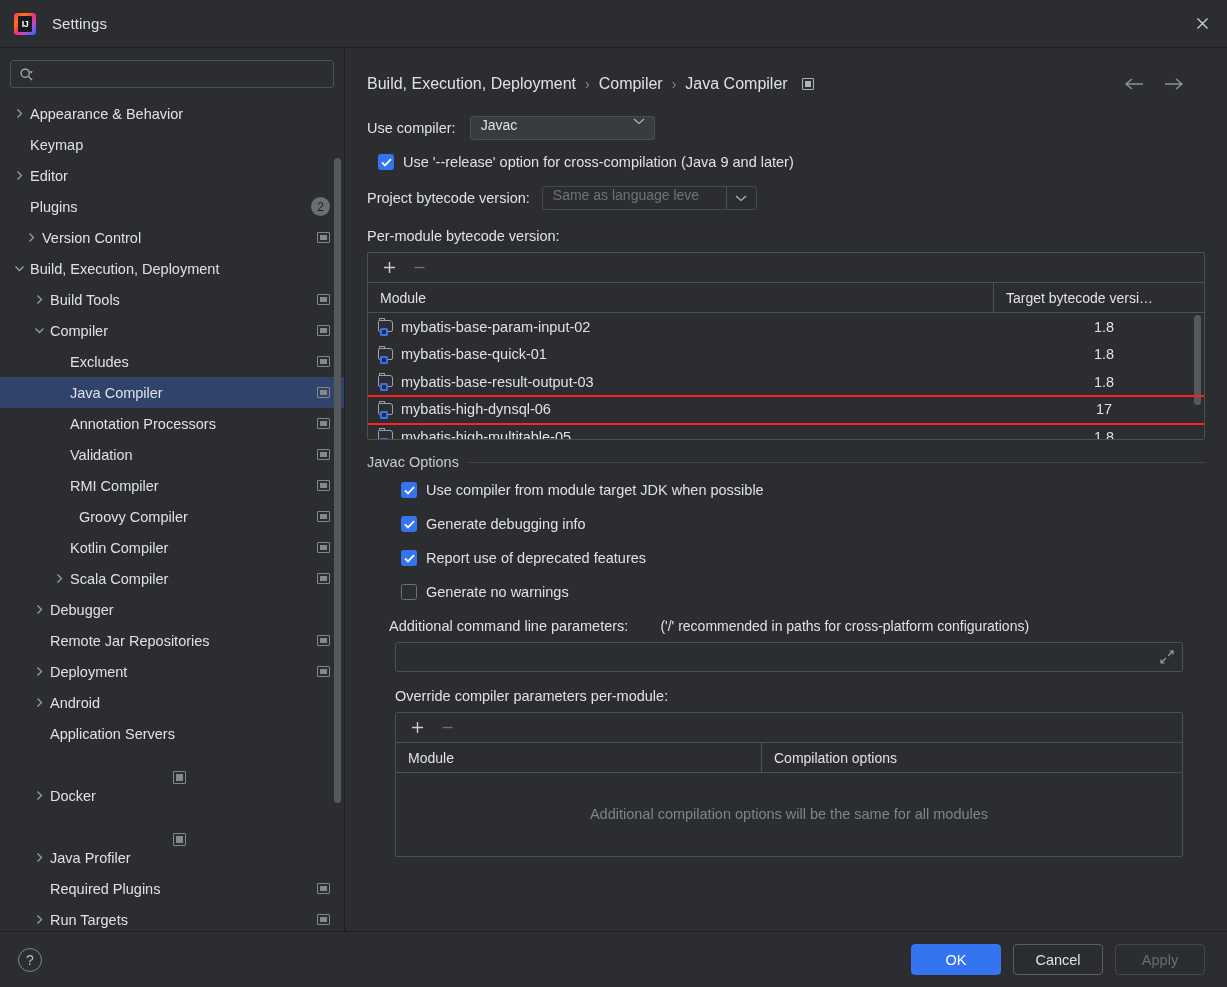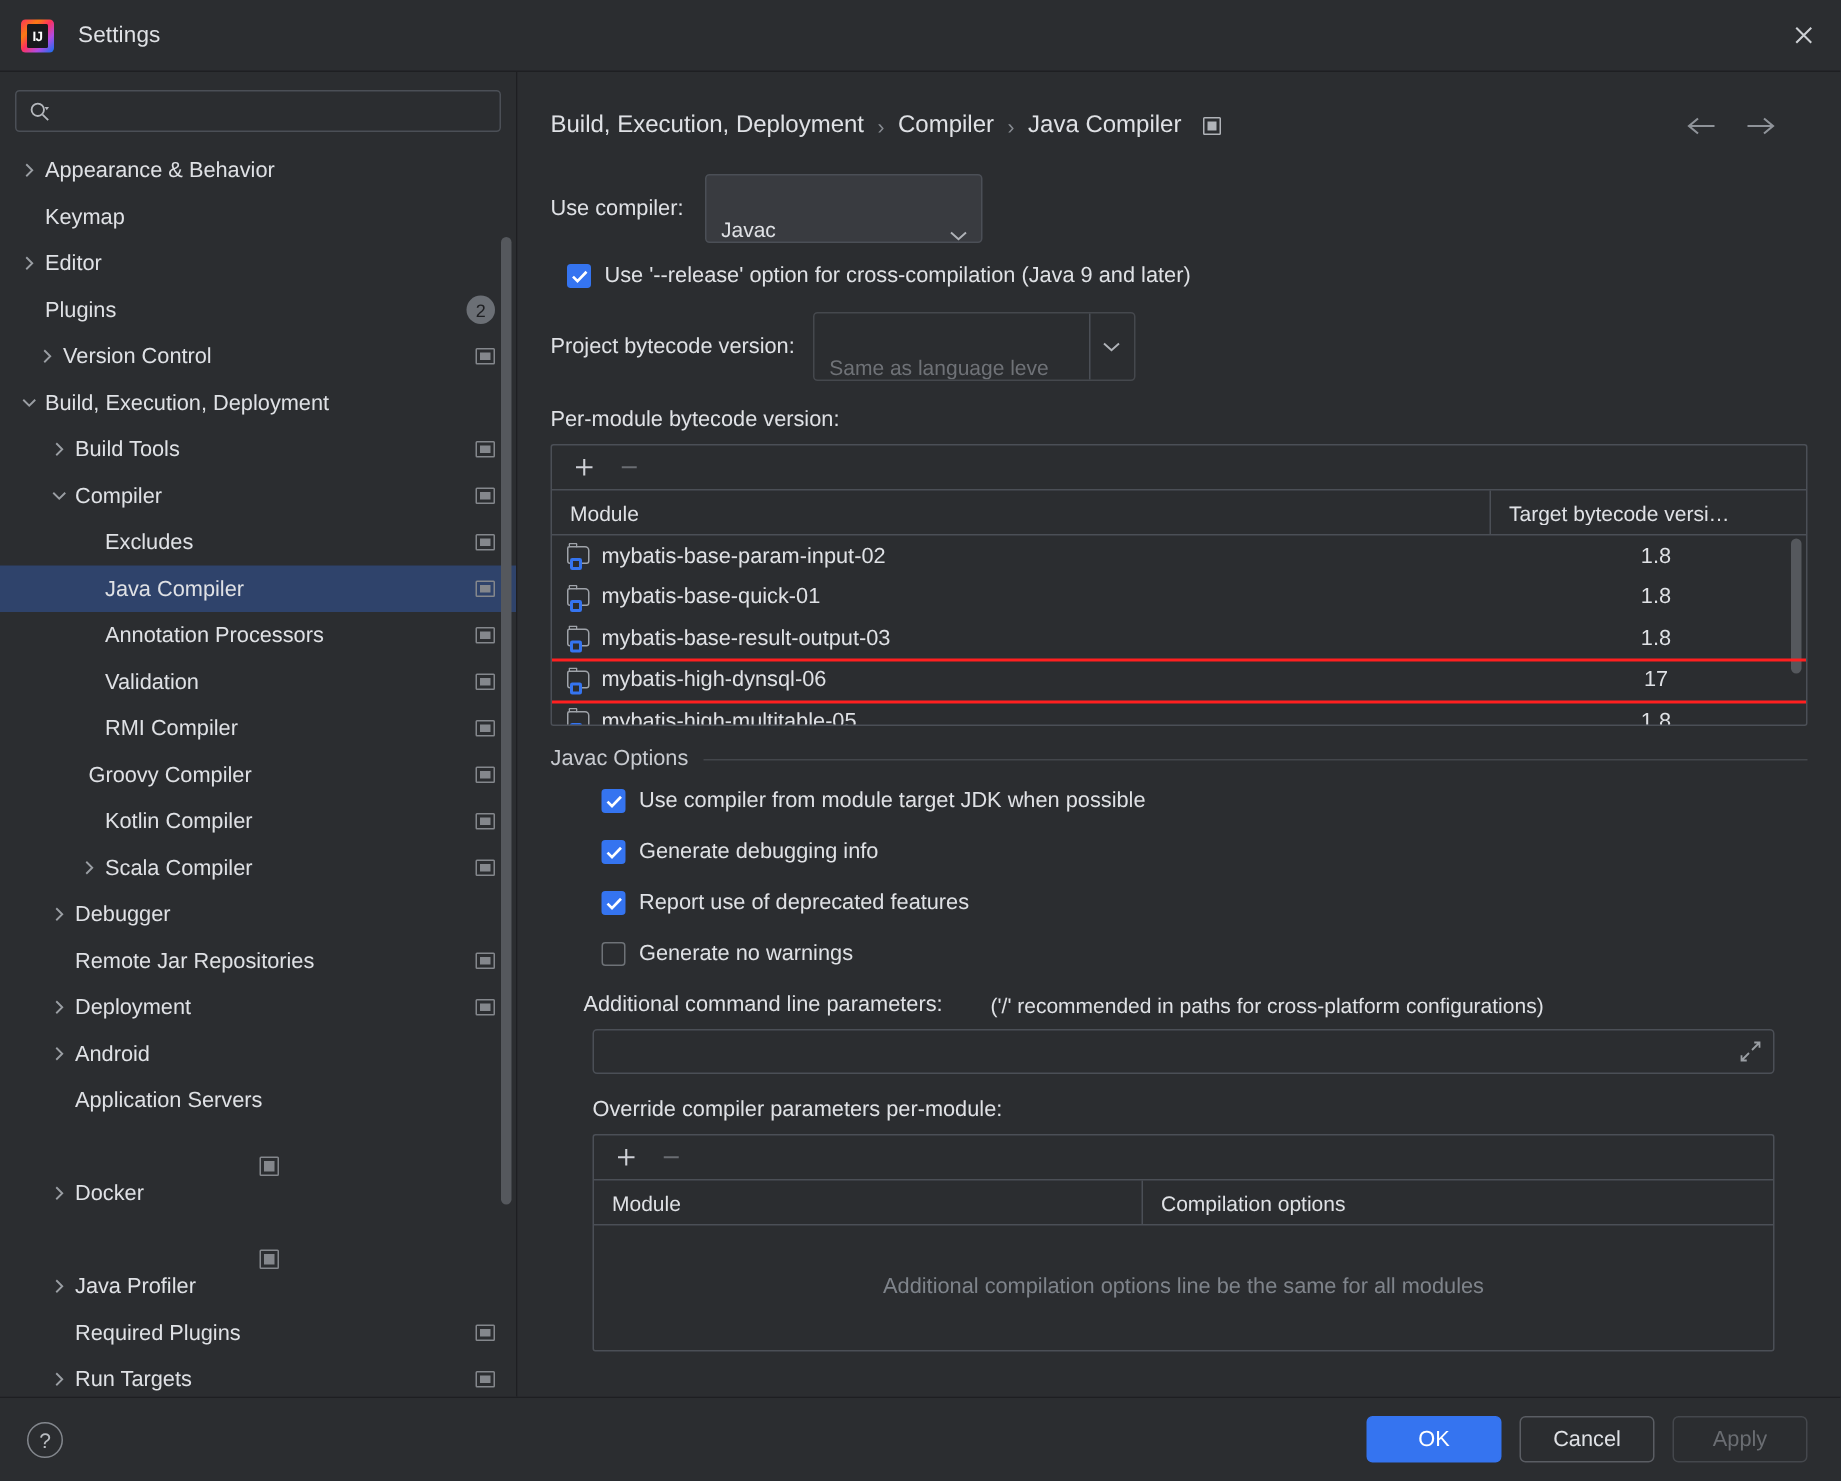--- a/index.html
+++ b/index.html
@@ -121,22 +121,22 @@
     background: #b0b3b8;
   }
   .nav-arrows { margin-left: auto; display: flex; gap: 18px; padding-right: 20px; }
   .nav-arrows span { cursor: pointer; display: flex; }
 
   .row { display: flex; align-items: center; }
   .lbl { font-size: 14.5px; color: #dfe1e5; }
 
   
   .combo {
-    height: 46px; border: 1px solid #4b4f56; border-radius: 3px;
-    background: #393b40; display: inline-flex; align-items: flex-end;
+    height: 24px; border: 1px solid #4b4f56; border-radius: 3px;
+    background: #393b40; display: inline-flex; align-items: flex-start;
     padding: 0 0 0 10px; cursor: pointer; position: relative;
   }
   .combo .val { font-size: 14px; color: #dfe1e5; white-space: nowrap; overflow: hidden; }
   .combo .caret {
     width: 30px; display: flex; align-items: center; justify-content: center;
     color: #b0b3b8; flex: 0 0 30px;
   }
   .combo.split .caret { border-left: 1px solid #4b4f56; height: 100%; }
   .combo.disabled { background: #2b2d30; border-color: #45484d; }
   .combo.disabled .val { color: #6f7277; }
@@ -353,21 +353,21 @@
           <div class="tree-item" style="padding-left: 48px;">
             <span class="arrow"></span>
             <span class="label">Validation</span>
             <span class="chip"></span>
           </div>
           <div class="tree-item" style="padding-left: 48px;">
             <span class="arrow"></span>
             <span class="label">RMI Compiler</span>
             <span class="chip"></span>
           </div>
-          <div class="tree-item" style="padding-left: 37px;">
+          <div class="tree-item" style="padding-left: 37px; margin-left: 20px;">
             <span class="arrow"></span>
             <span class="label">Groovy Compiler</span>
             <span class="chip"></span>
           </div>
           <div class="tree-item" style="padding-left: 48px;">
             <span class="arrow"></span>
             <span class="label">Kotlin Compiler</span>
             <span class="chip"></span>
           </div>
           <div class="tree-item" style="padding-left: 48px;">
@@ -656,21 +656,21 @@
             <svg width="15" height="15" viewBox="0 0 15 15">
                 <path d="M2.5 7.5 L12.5 7.5" stroke="#6a6d72" stroke-width="1.4"></path>
               </svg>
           </span>
         </div>
         <div class="tbl-head">
           <span class="c1" style="flex:0 0 365px;">Module</span>
           <span class="sep"></span>
           <span class="c2">Compilation options</span>
         </div>
-        <div class="empty-msg" style="height:82px;">Additional compilation options line be the same for all modules</div>
+        <div class="empty-msg" style="height:82px;">Additional compilation options will be the same for all modules</div>
       </div>
 
     </div>
   </div>
 
   <div class="footer">
     <div class="help-btn">
       <span>?</span>
     </div>
     <div class="btns">

